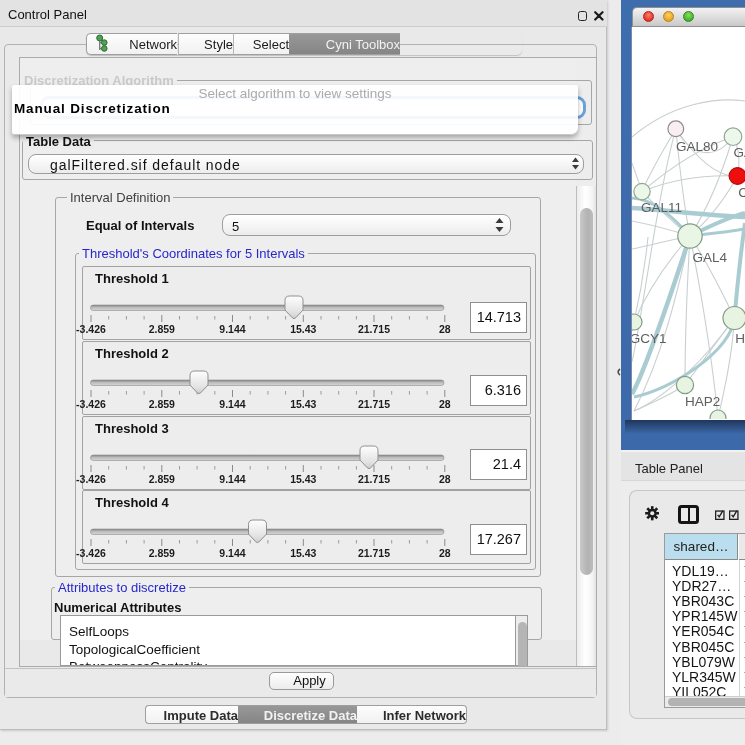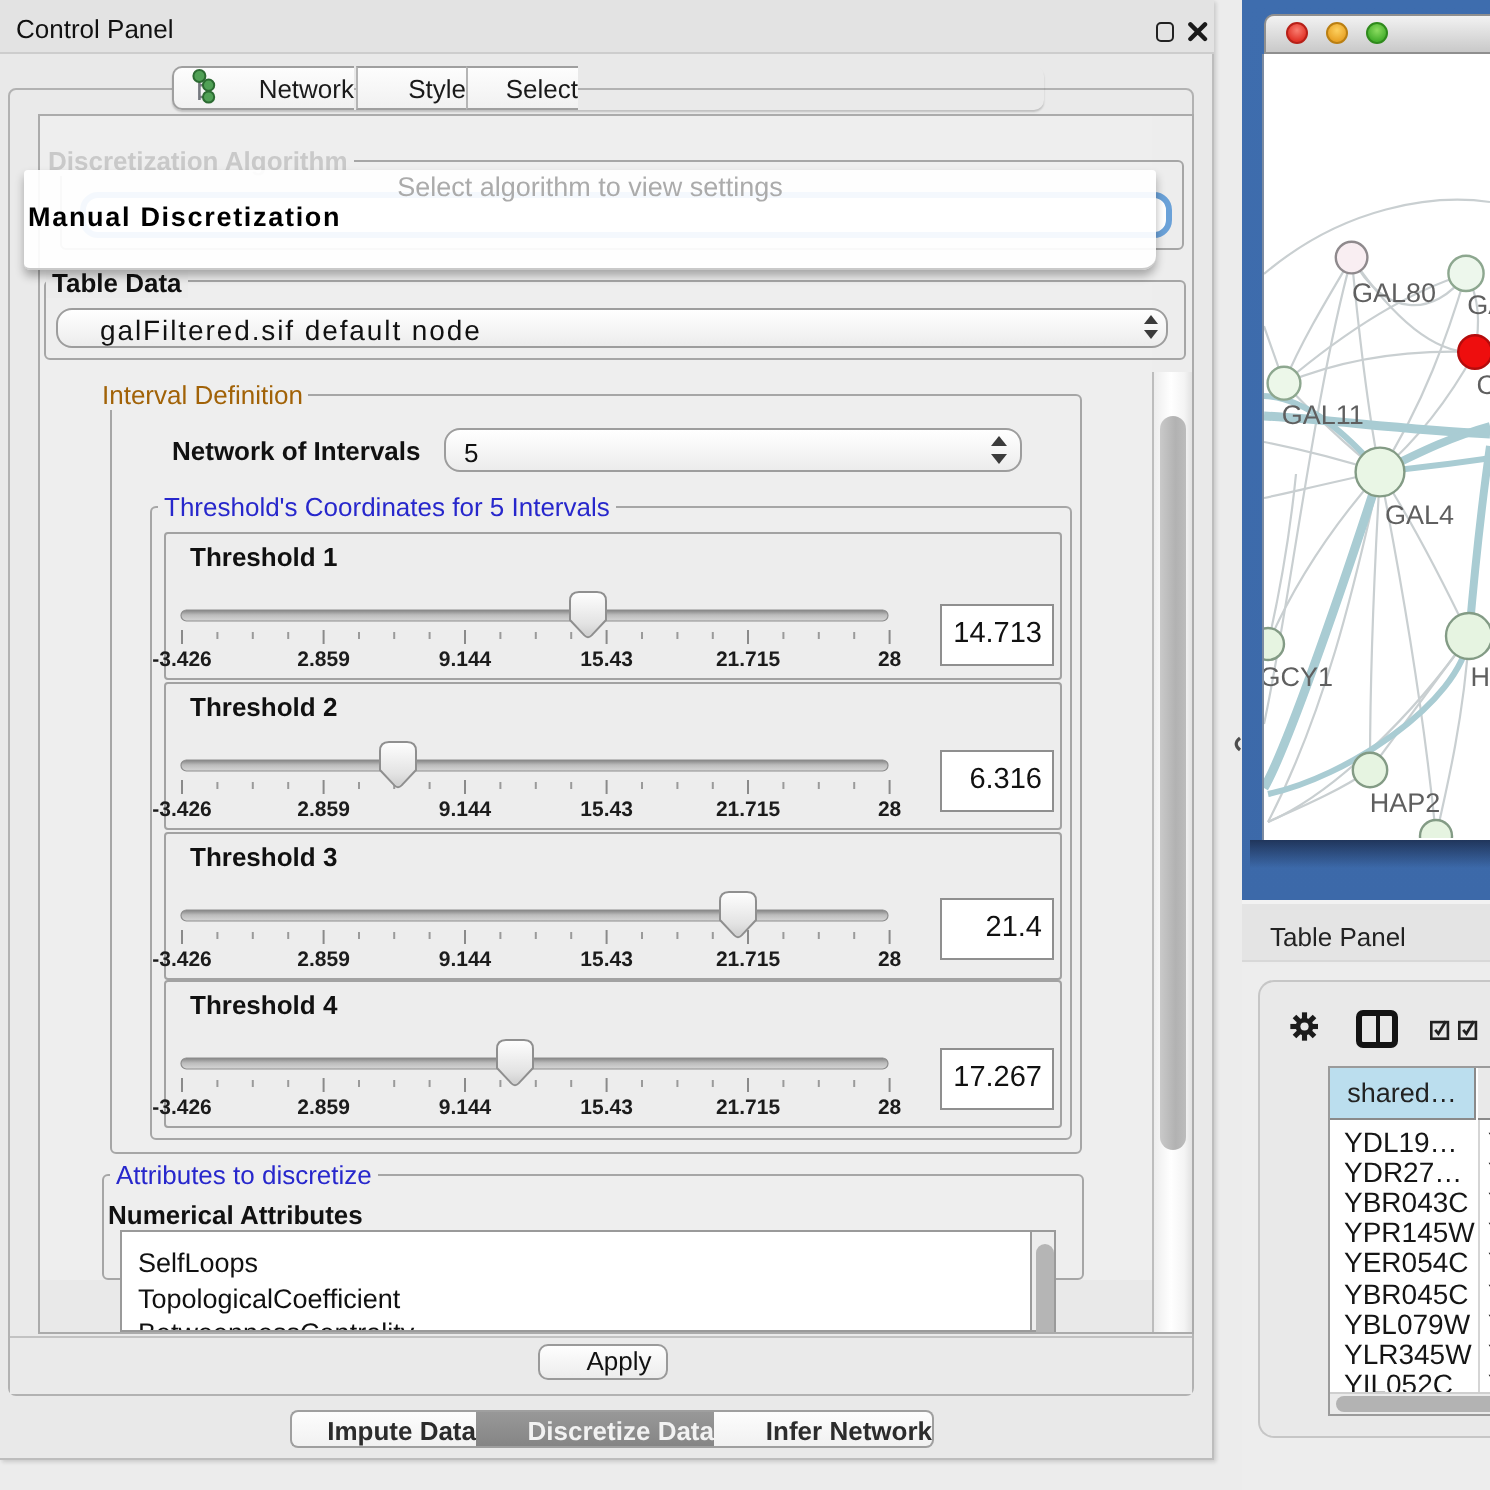--- a/index.html
+++ b/index.html
@@ -47,20 +47,21 @@
     <div class="tab" style="left:86px; top:33px; width:91px; border-left:1px solid #9f9f9f;
          border-radius:5px 0 0 5px; padding-left:16px;">Network</div>
     <svg class="abs" style="left:95px; top:34px;" width="14" height="18" viewBox="0 0 14 18">
       <path d="M4.7,4 V16 M4.7,8.6 H9.3 M4.7,14.5 H9.3" stroke="#75797f" stroke-width="1.3" fill="none"></path>
       <circle cx="4.7" cy="4" r="3" fill="#51a156" stroke="#2c6b32" stroke-width="1"></circle>
       <circle cx="9.3" cy="8.6" r="2.8" fill="#51a156" stroke="#2c6b32" stroke-width="1"></circle>
       <circle cx="9.3" cy="14.5" r="2.8" fill="#51a156" stroke="#2c6b32" stroke-width="1"></circle>
     </svg>
     <div class="tab" style="left:178px; top:33px; width:55px; border-left:1px solid #b5b5b5;">Style</div>
     <div class="tab" style="left:233px; top:33px; width:56px; border-left:1px solid #b5b5b5;">Select</div>
+    <div class="tab tabsel" style="left:289px; top:33px; width:111px;">Cyni Toolbox</div>
 
     <div class="abs" style="left:19px; top:57px; width:578px; height:610px;
          border:1px solid #ababab; background:#ededed;"></div>
 
     <div class="abs" style="left:20px; top:58px; width:556px; height:582px; background:#eeeeee;"></div>
     <div class="abs" style="left:20px; top:640px; width:556px; height:26px; background:#e9e9e9;"></div>
 
     <div class="abs" style="left:576px; top:186px; width:20px; height:480px;
          border-left:1px solid #bdbdbd; background:linear-gradient(to right,#ededed,#ffffff 45%,#f4f4f4 80%,#e2e2e2);"></div>
     <div class="abs" style="left:580px; top:208px; width:13px; height:367px;
@@ -82,23 +83,23 @@
     </svg>
 
     <div class="abs" style="left:12px; top:85px; width:566px; height:50px;
          background:rgba(255,255,255,0.93); border-radius:2px 2px 7px 3px;
          box-shadow:0 3px 5px rgba(0,0,0,0.3); border-bottom:1px solid #c9c9c9;"></div>
     <div class="abs" style="left:12px; top:86px; width:566px; text-align:center;
          font-size:13.5px; color:#ababab;">Select algorithm to view settings</div>
     <div class="abs b" style="left:14px; top:101px; font-size:13.5px; letter-spacing:0.85px; color:#000;">Manual Discretization</div>
 
     <div class="groupbox" style="left:55px; top:197px; width:486px; height:380px;"></div>
-    <div class="glabel" style="left:48px; top:190px; color:#a16207; background:#eeeeee;">Interval Definition</div>
-
-    <div class="ttl" style="left:86px; top:218px;">Network of Intervals</div>
+    <div class="glabel" style="left:67px; top:190px; color:#404040; background:#eeeeee;">Interval Definition</div>
+
+    <div class="ttl" style="left:86px; top:218px;">Equal of Intervals</div>
     <div class="combo" style="left:222px; top:214px; width:289px; height:22px;"></div>
     <div class="abs" style="left:232px; top:219px; font-size:13px; color:#111;">5</div>
     <svg class="abs" style="left:494px; top:217px;" width="11" height="16" viewBox="0 0 11 16">
       <path d="M5.5,1 L9.5,6 H1.5 Z" fill="#3b3b3b"></path>
       <path d="M5.5,15 L9.5,10 H1.5 Z" fill="#3b3b3b"></path>
     </svg>
 
     <div class="groupbox" style="left:75px; top:253px; width:461px; height:317px;"></div>
     <div class="glabel" style="left:79px; top:246px; color:#2727cc; background:#eeeeee;">Threshold's Coordinates for 5 Intervals</div>
 

